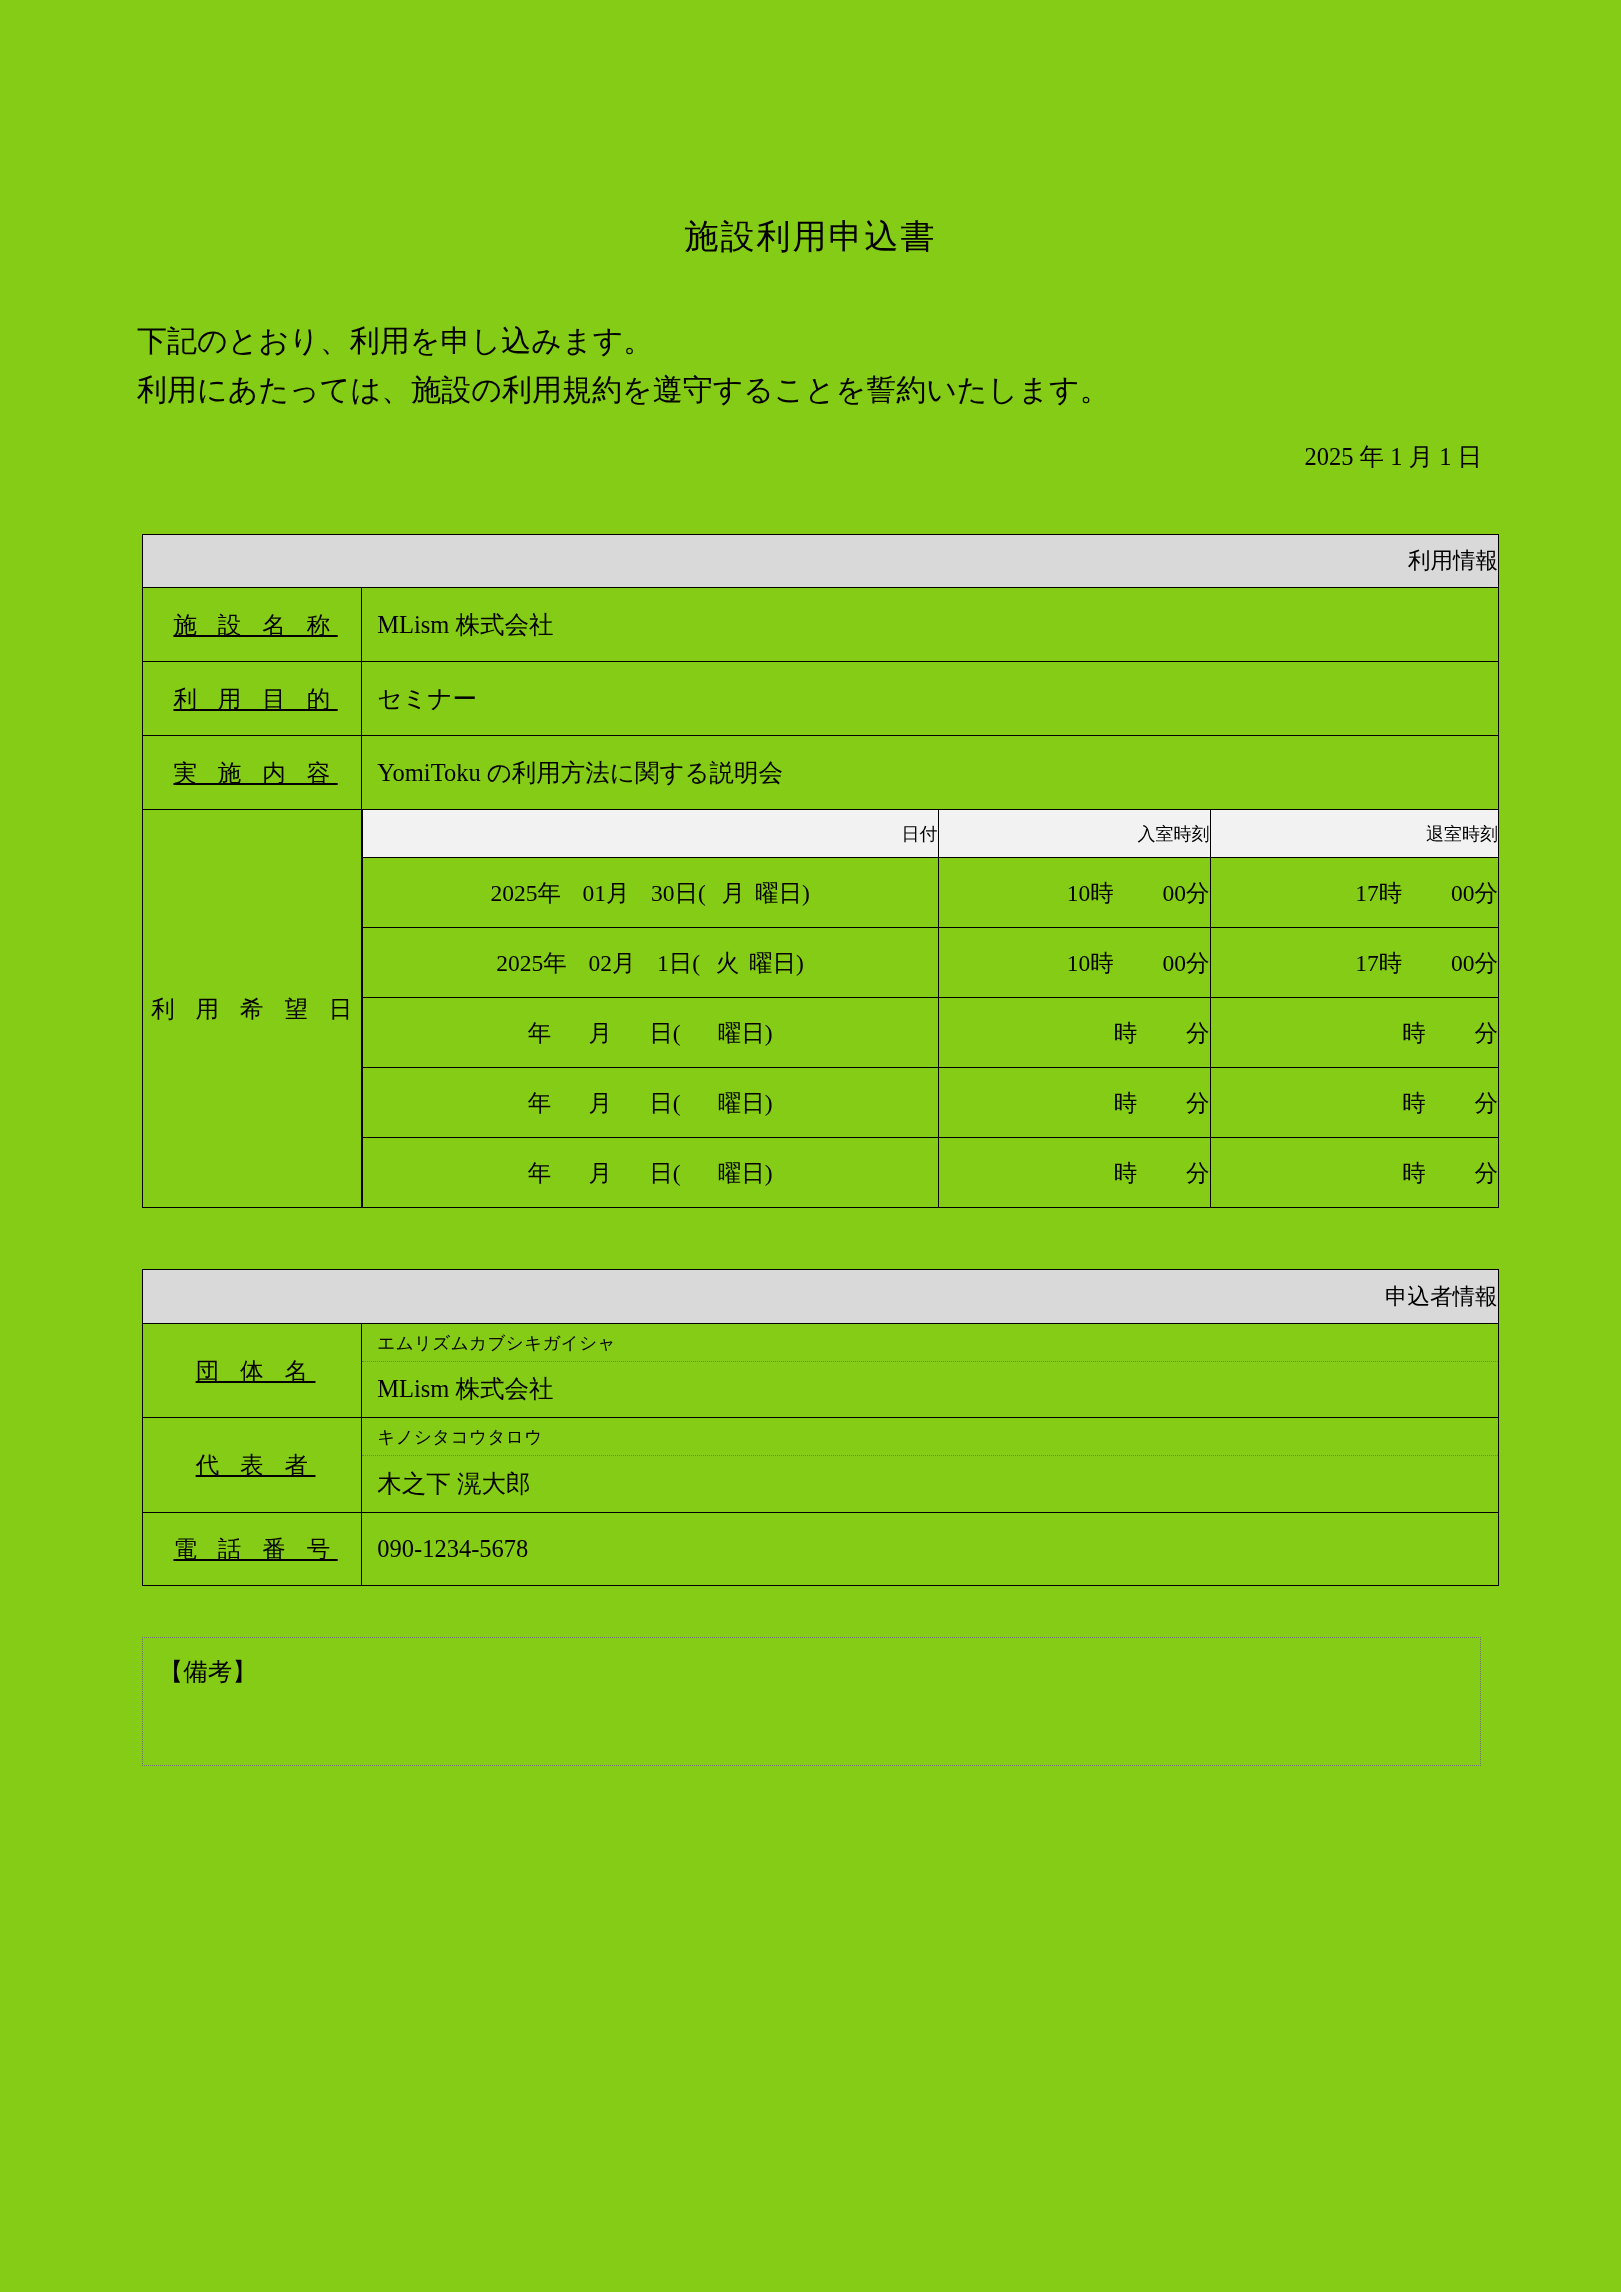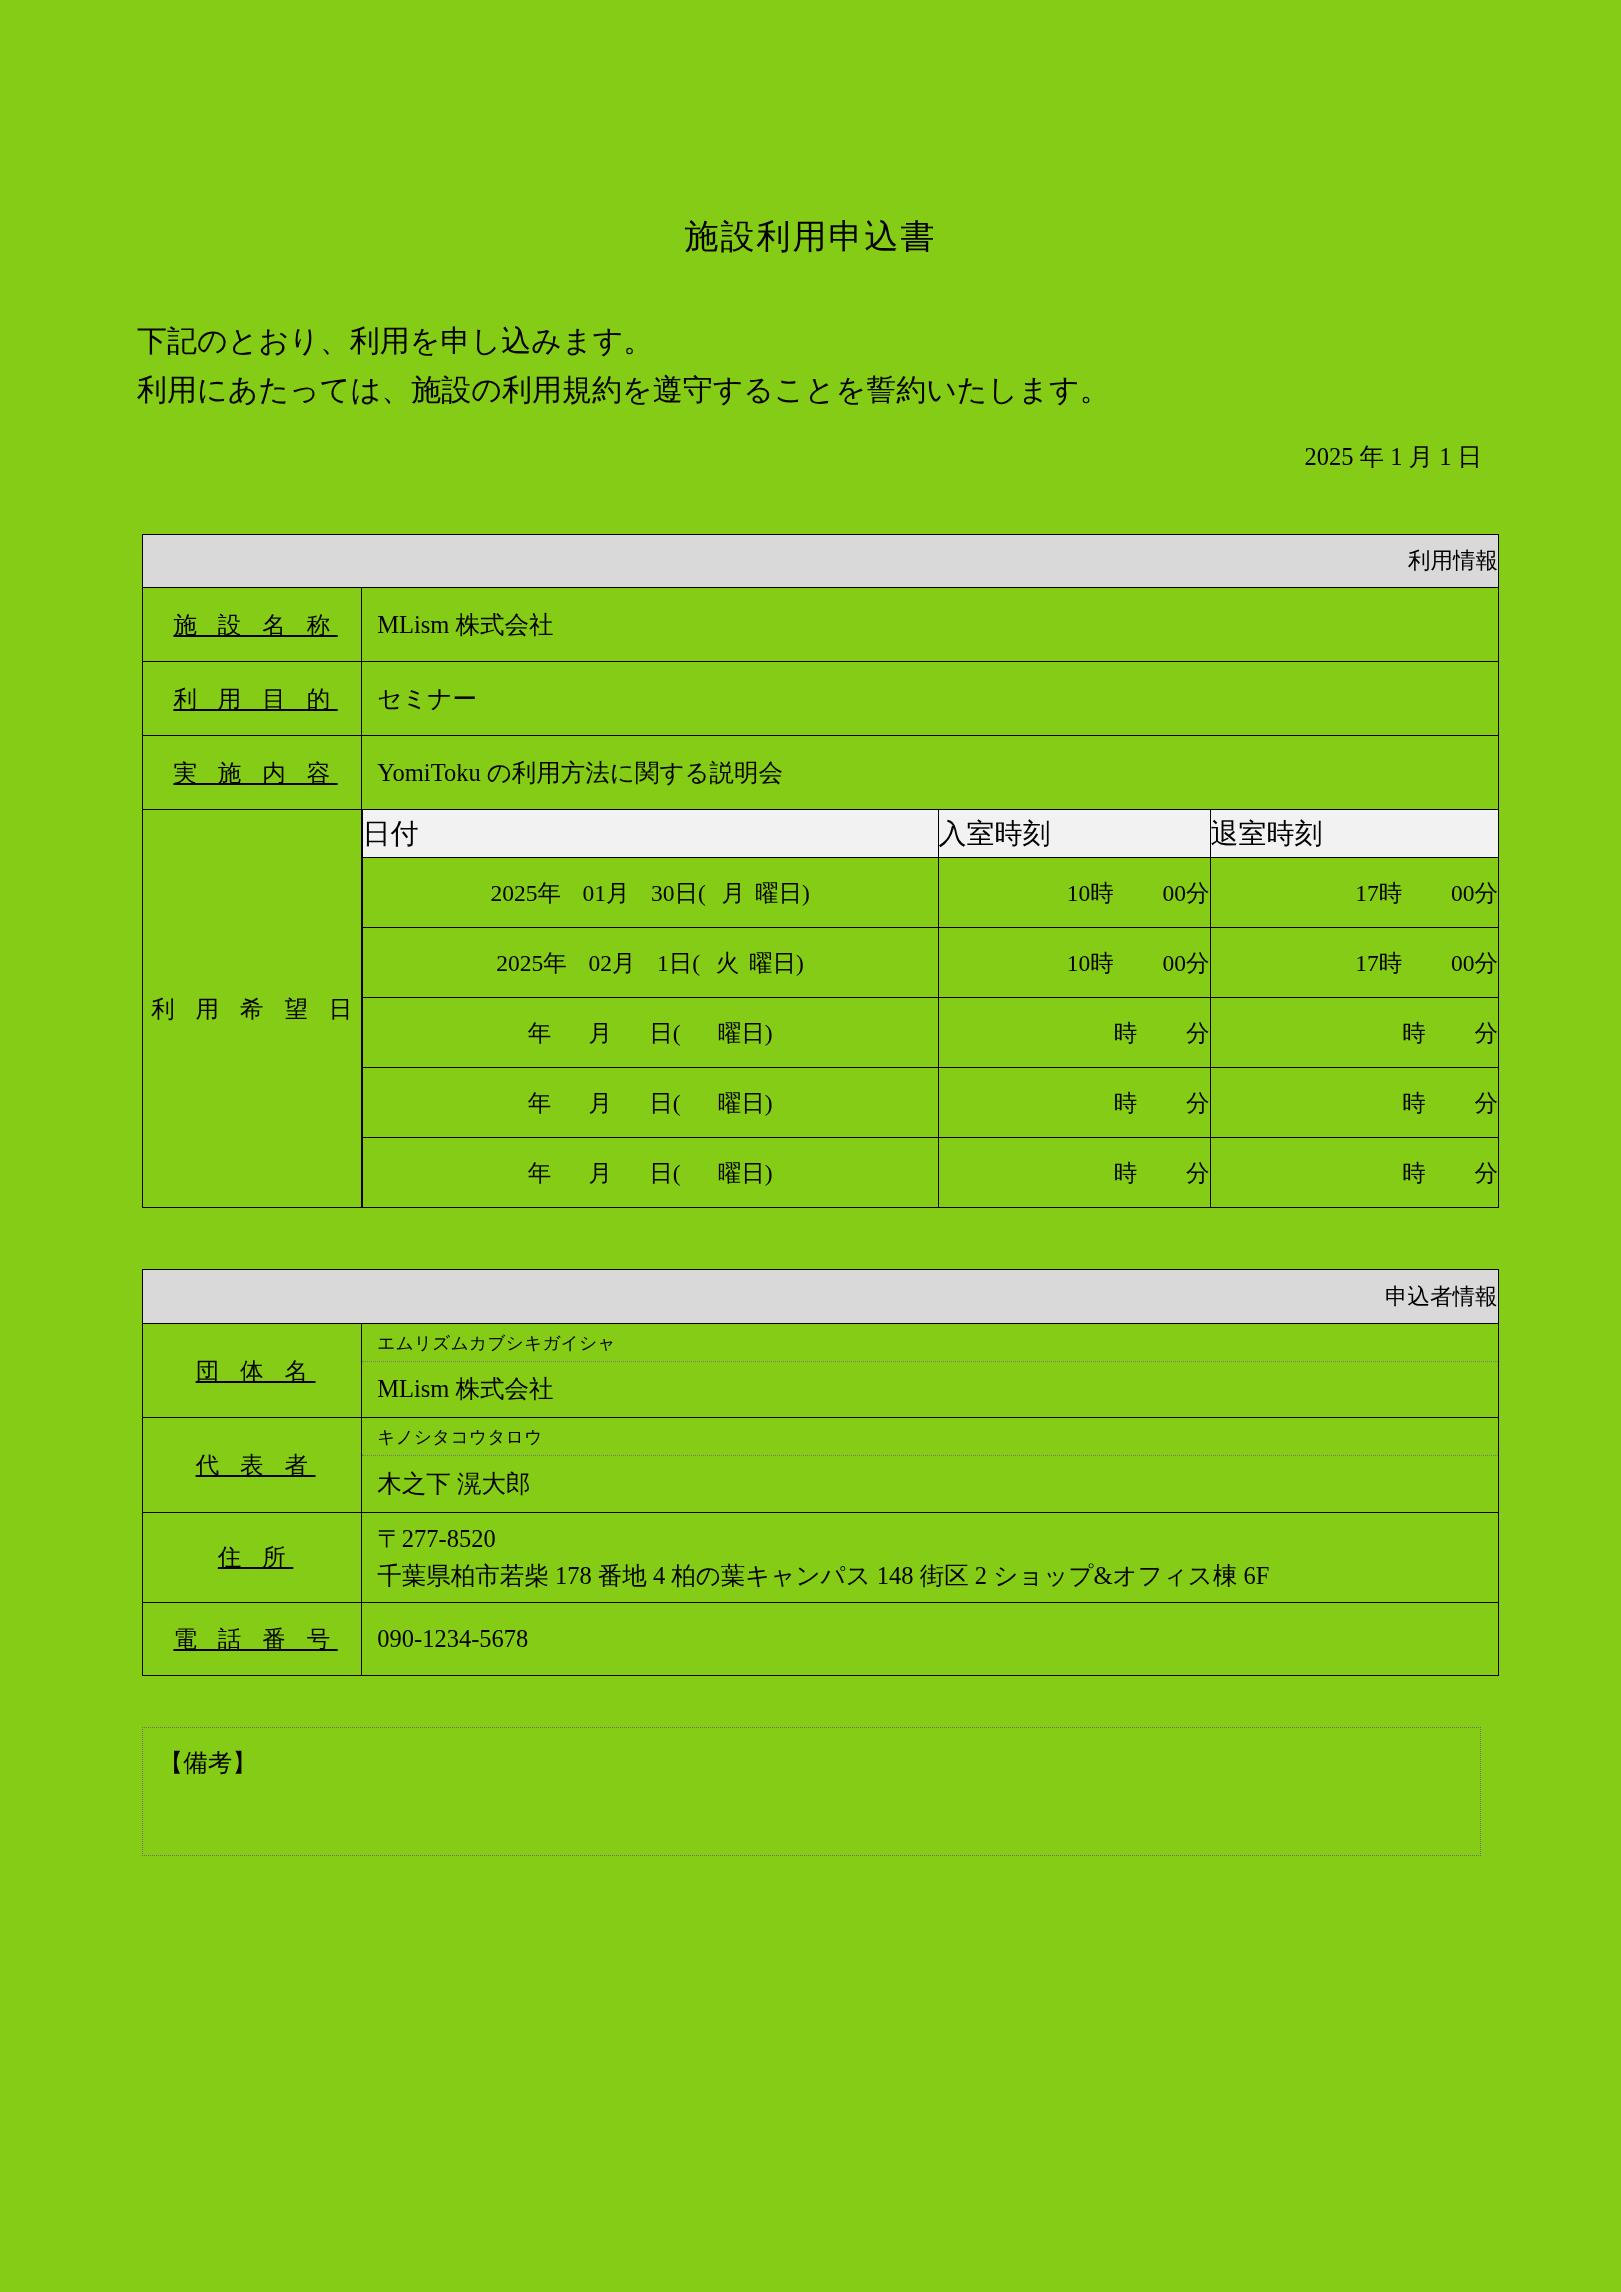--- a/index.html
+++ b/index.html
@@ -77,22 +77,22 @@
   .val {
     padding-left: 15.7px !important;
     font-size: 24.5px;
   }
   .r-tall { height: 74px; }
   .r-mid  { height: 73px; }
 
   
   .sub-head {
     background: #f2f2f2;
-    text-align: left;
-    font-size: 28px;
+    text-align: right;
+    font-size: 18px;
     height: 47px;
   }
   .dt-cell {
     text-align: center;
     font-size: 23.5px;
     height: 69px;
     white-space: nowrap;
   }
   .dt-cell .sp { display: inline-block; width: 15.7px; }
   .dt-cell .sp-s { display: inline-block; width: 9.8px; }
@@ -322,27 +322,20 @@
       </tr>
 
       <tr>
         <td class="lbl">代 表 者</td>
         <td class="cell-nopad">
           <div class="furi">キノシタコウタロウ</div>
           <div class="namev">木之下 滉大郎</div>
         </td>
       </tr>
 
-      <tr>
-        <td class="lbl">住 所</td>
-        <td class="cell-nopad">
-          <div class="addr1">〒277-8520</div>
-          <div class="addr2">千葉県柏市若柴 178 番地 4 柏の葉キャンパス 148 街区 2 ショップ&amp;オフィス棟 6F</div>
-        </td>
-      </tr>
 
       <tr class="r-mid">
         <td class="lbl">電 話 番 号</td>
         <td class="val">090-1234-5678</td>
       </tr>
     </tbody>
   </table>
 
   <div class="gap-block-sm"></div>
 

